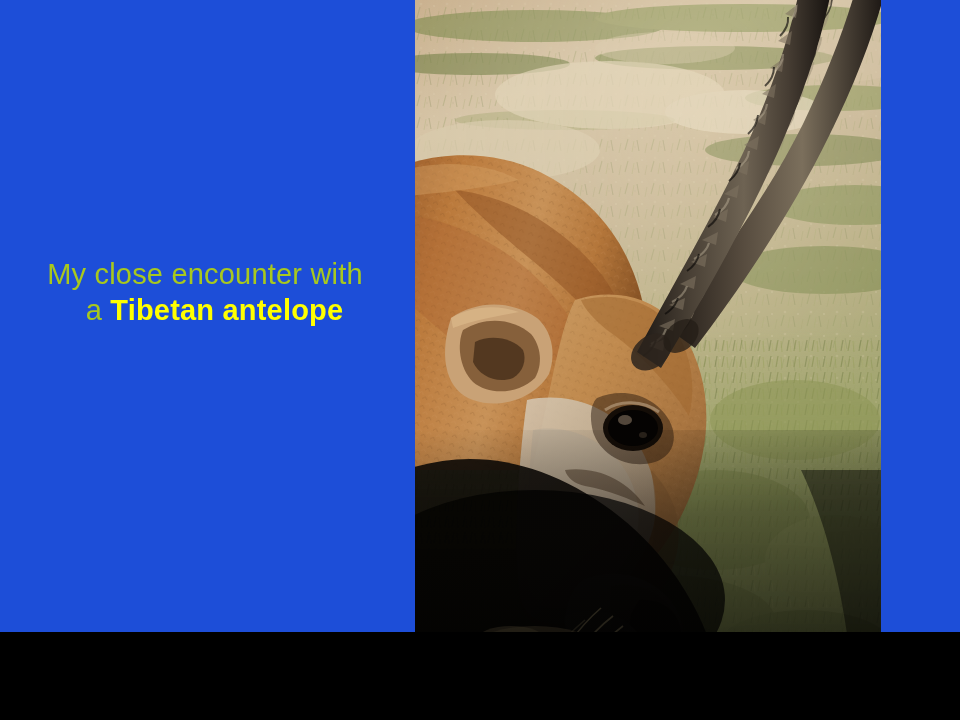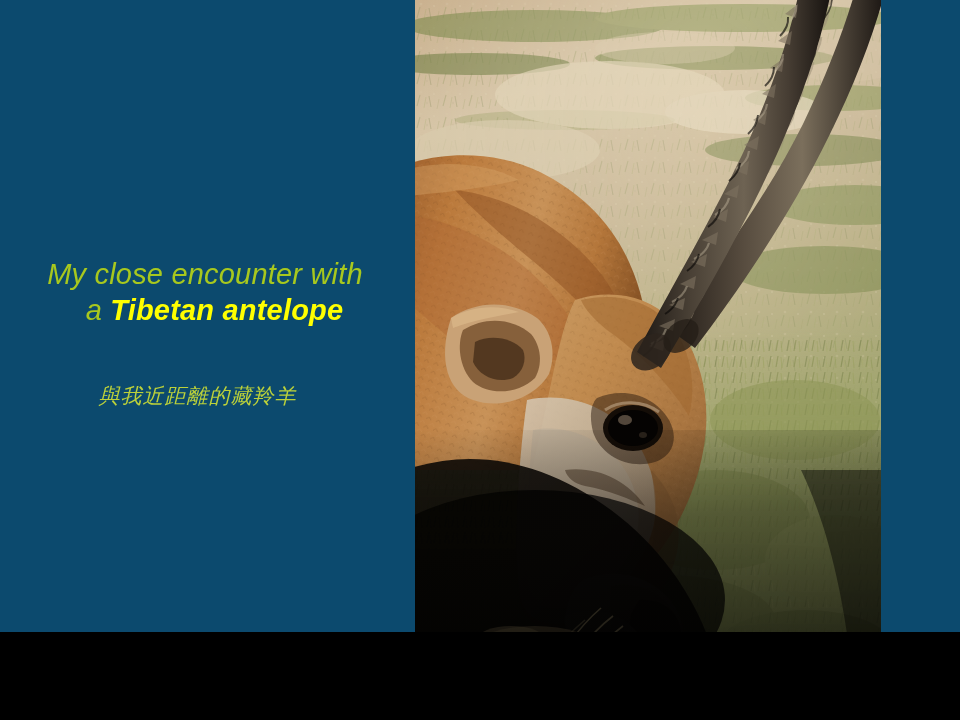--- a/index.html
+++ b/index.html
@@ -10,23 +10,22 @@
   body {
     width: 960px;
     height: 720px;
     overflow: hidden;
     font-family: "Liberation Sans", sans-serif;
   }
   #slide {
     position: relative;
     width: 960px;
     height: 632px;
-    background: #0c4a6e;
+    background: #1d4ed8;
     overflow: hidden;
-    font-style: italic;
   }
 
   
   #title-block {
     position: absolute;
     left: 0px;
     top: 258px;
     width: 410px;
     text-align: center;
     line-height: 1.16;
@@ -77,21 +76,20 @@
 </head>
 <body>
 
 <div id="slide">
 
   <div id="title-block">
     <div class="title-line" id="title-line-1">My close encounter with</div>
     <div class="title-line" id="title-line-2"><span class="t2-lead">a </span><span class="t2-emph">Tibetan antelope</span></div>
   </div>
 
-  <div id="subtitle-cjk">與我近距離的藏羚羊</div>
 
   <div id="photo">
     <svg viewBox="0 0 466 701" preserveAspectRatio="none">
       <defs>
 
         <linearGradient id="gGround" x1="0" y1="0" x2="0.25" y2="1">
           <stop offset="0%" stop-color="#c9b08d"></stop>
           <stop offset="18%" stop-color="#d5c3a4"></stop>
           <stop offset="38%" stop-color="#c8b694"></stop>
           <stop offset="58%" stop-color="#b5ab7e"></stop>

